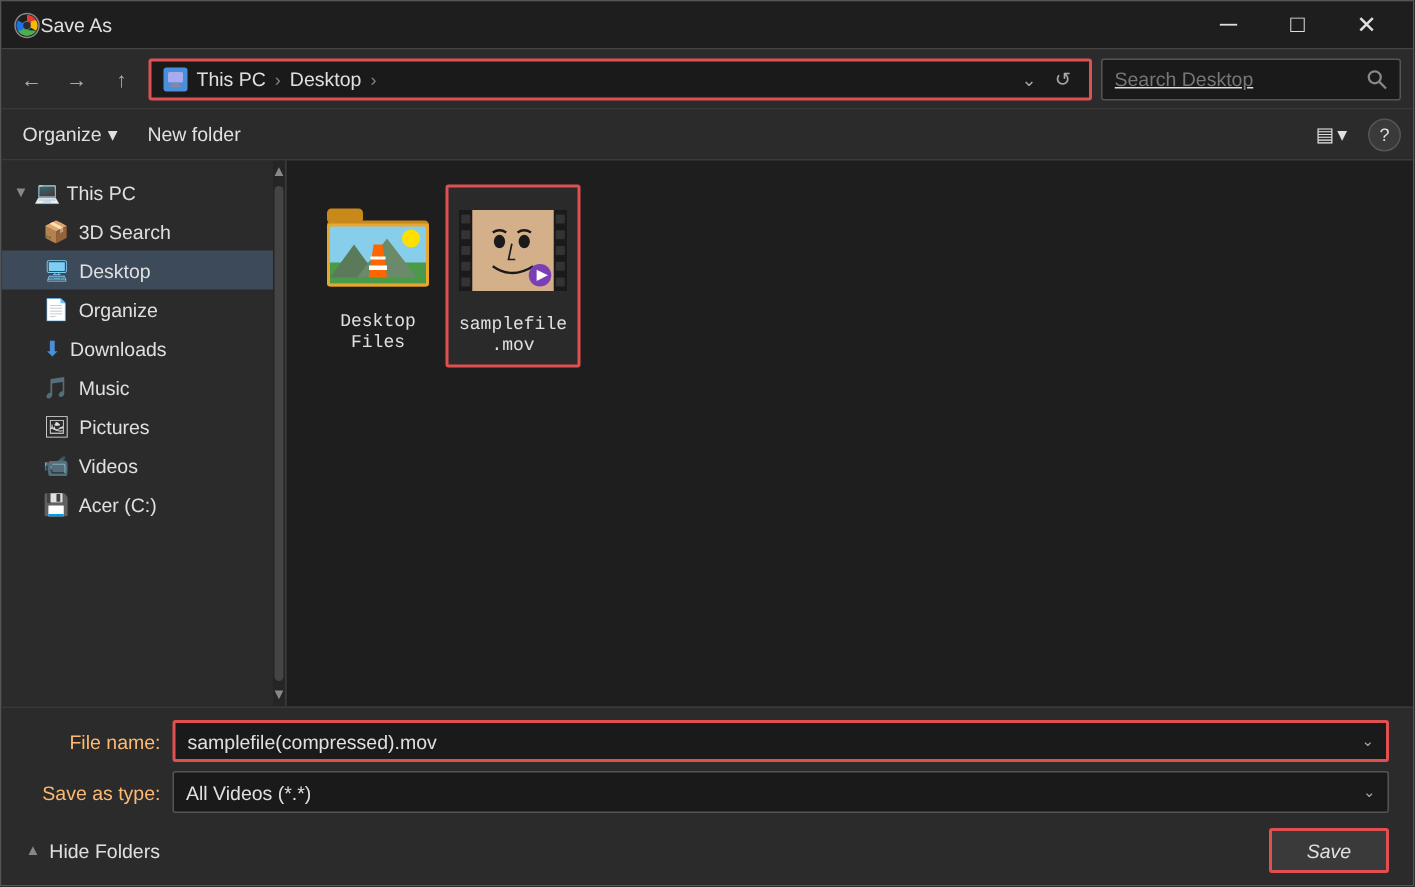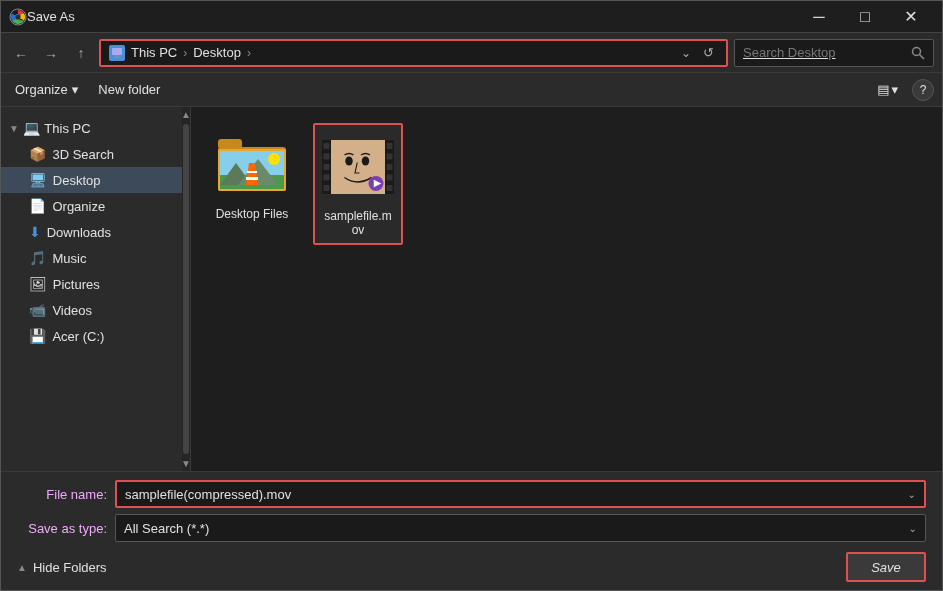--- a/index.html
+++ b/index.html
@@ -243,21 +243,21 @@
     
     .file-area {
       flex: 1;
       background: #1e1e1e;
       overflow-y: auto;
       overflow-x: hidden;
       padding: 16px;
       display: flex;
       flex-wrap: wrap;
       align-content: flex-start;
-      gap: 16px;
+      font-family: Liberation Mono, monospace;
     }
     .file-area::-webkit-scrollbar { width: 8px; }
     .file-area::-webkit-scrollbar-track { background: #1e1e1e; }
     .file-area::-webkit-scrollbar-thumb { background: #555; border-radius: 4px; }
 
     
     .file-item {
       display: flex;
       flex-direction: column;
       align-items: center;
@@ -297,21 +297,21 @@
     }
     .form-row {
       display: flex;
       align-items: center;
       margin-bottom: 6px;
     }
     .form-label {
       width: 90px;
       text-align: right;
       margin-right: 8px;
-      color: #f0abfc;
+      color: #fdba74;
       font-size: 13px;
       flex-shrink: 0;
     }
     .form-input-wrapper {
       flex: 1;
       height: 28px;
       background: #1a1a1a;
       border: 2px solid #e05050;
       border-radius: 2px;
       display: flex;
@@ -600,21 +600,21 @@
       <span class="form-label">File name:</span>
       <div class="form-input-wrapper">
         <input class="form-input" value="samplefile(compressed).mov" style="border: none;">
         <span style="color:#aaa;font-size:10px;cursor:pointer;">⌄</span>
       </div>
     </div>
 
     <div class="form-row">
       <span class="form-label">Save as type:</span>
       <div class="form-select-wrapper">
-        <span class="form-select-text">All Search (*.*)</span>
+        <span class="form-select-text">All Videos (*.*)</span>
         <span class="form-dropdown-arrow">⌄</span>
       </div>
     </div>
 
     <div class="bottom-actions-row">
       <div class="hide-folders-row">
         <span class="hide-folders-chevron">▲</span>
         <span>Hide Folders</span>
       </div>
       <div class="bottom-right-btns">

